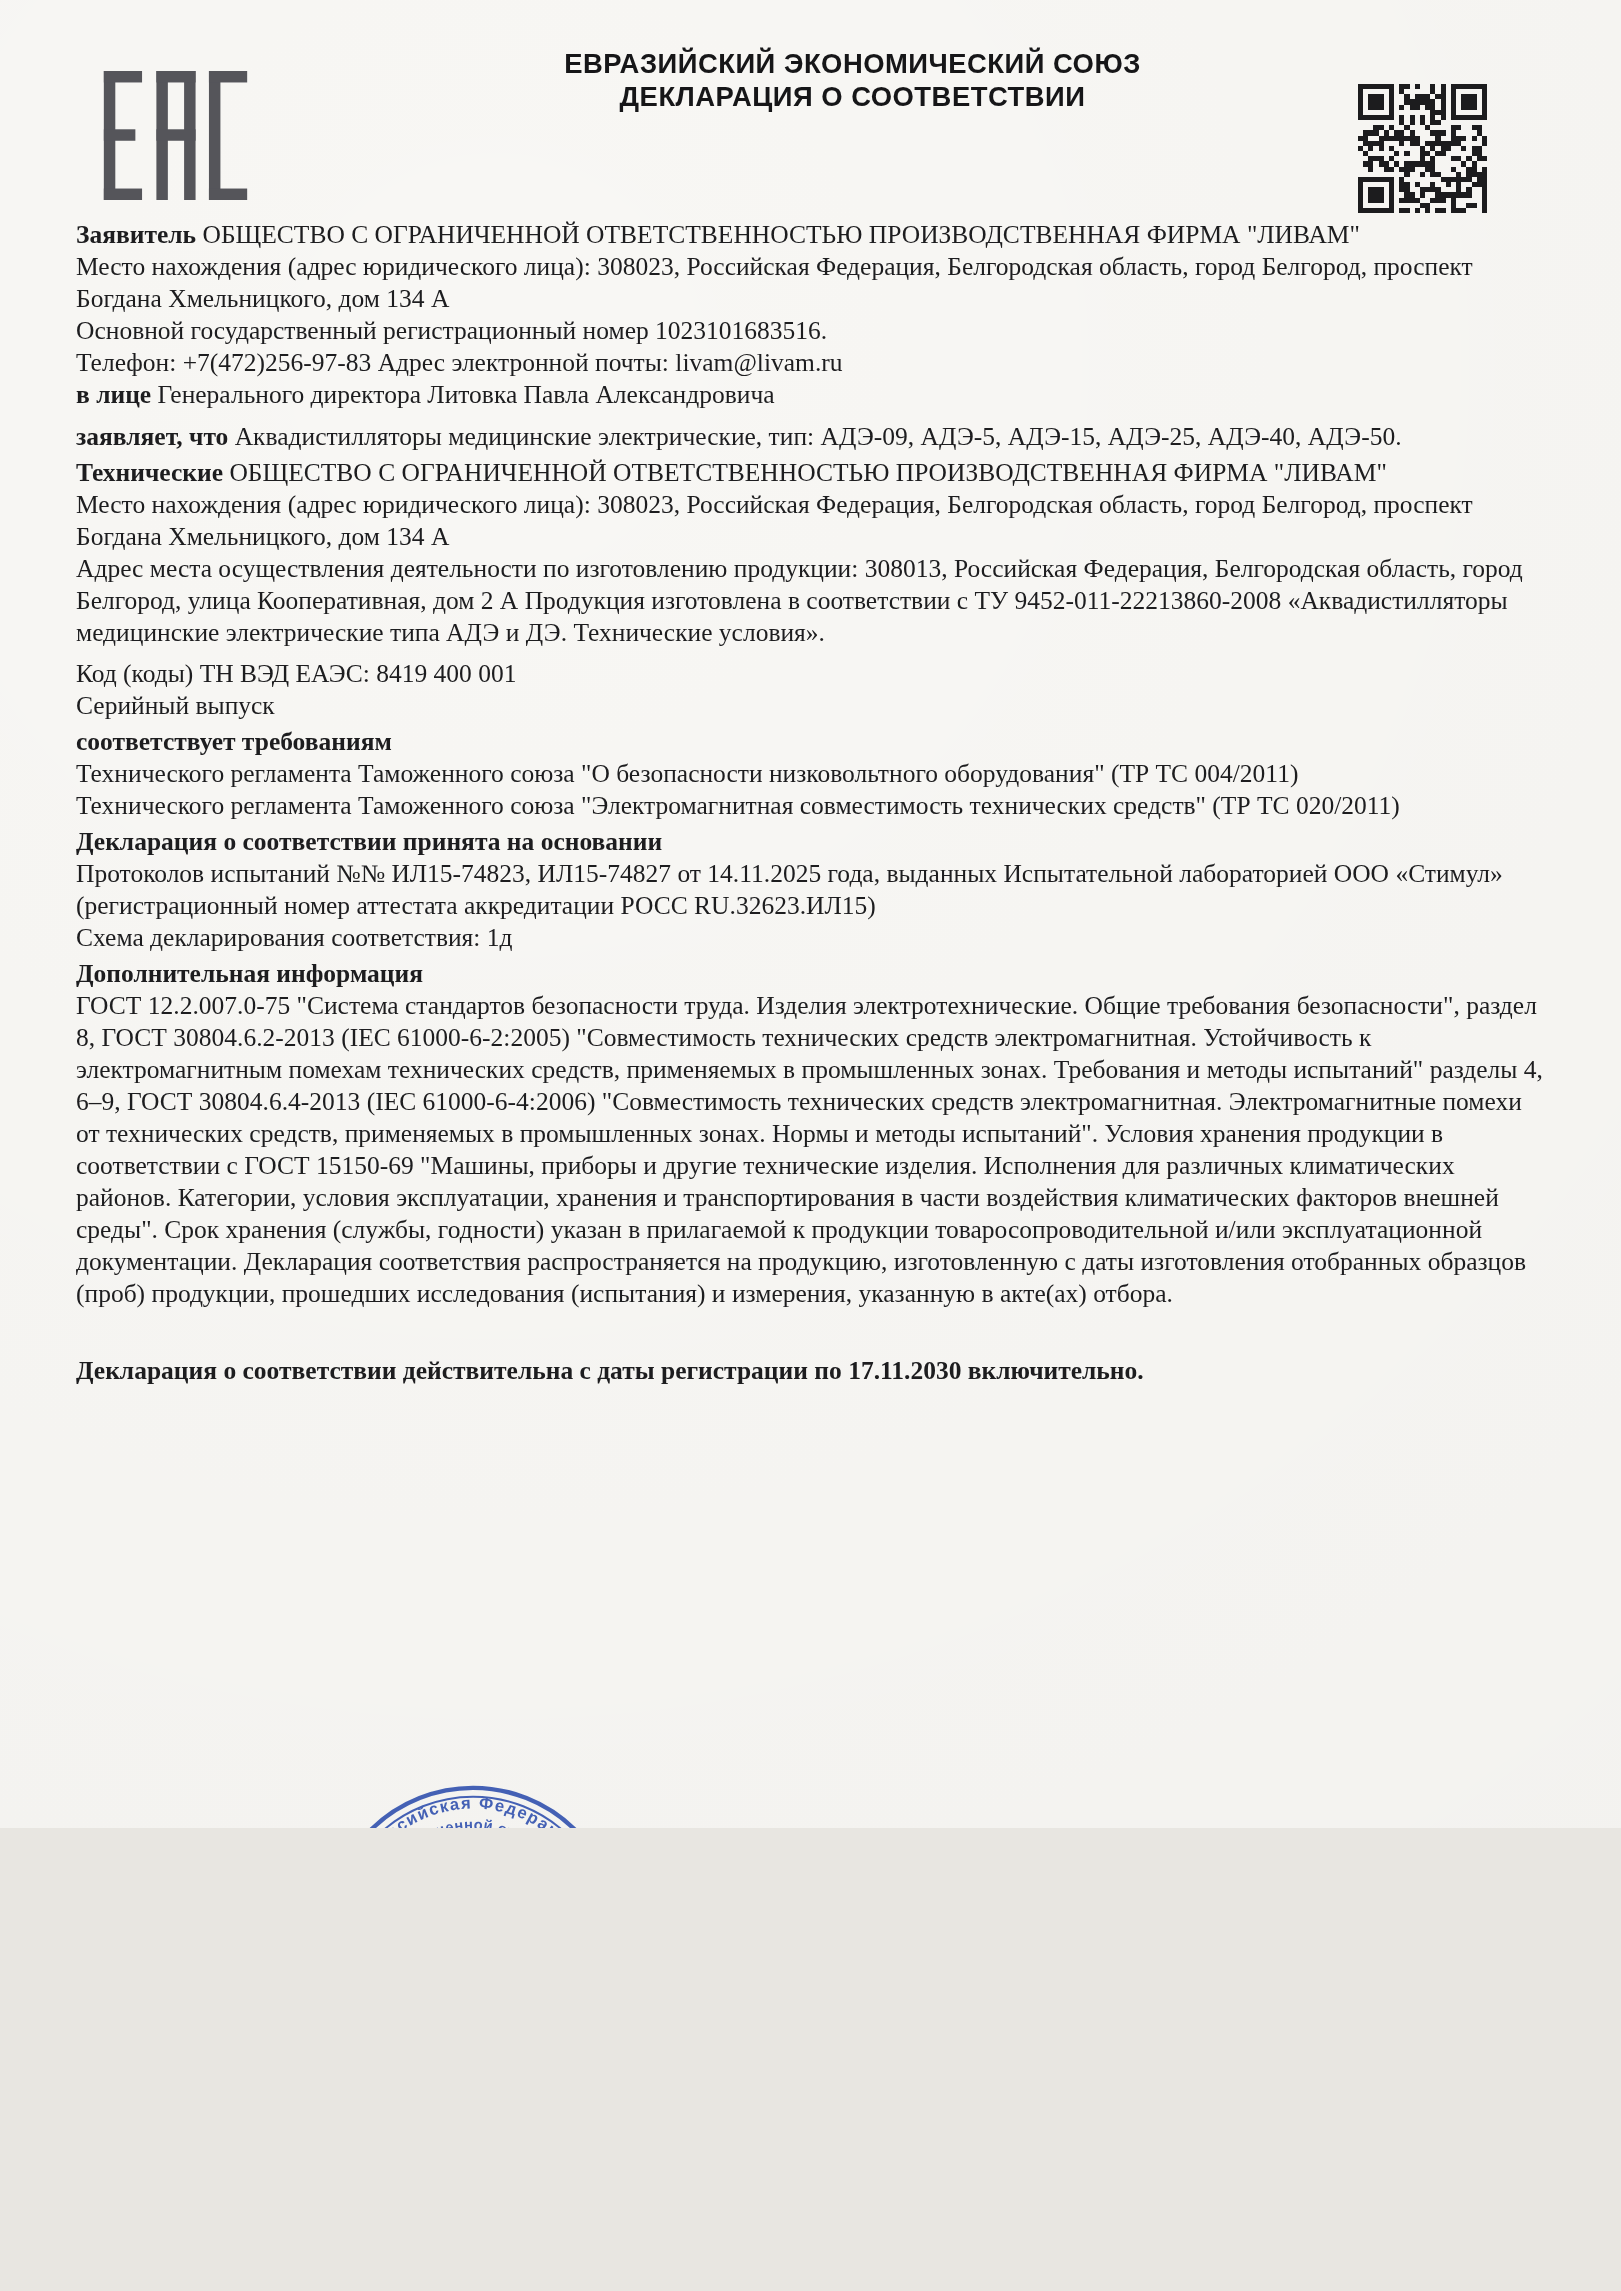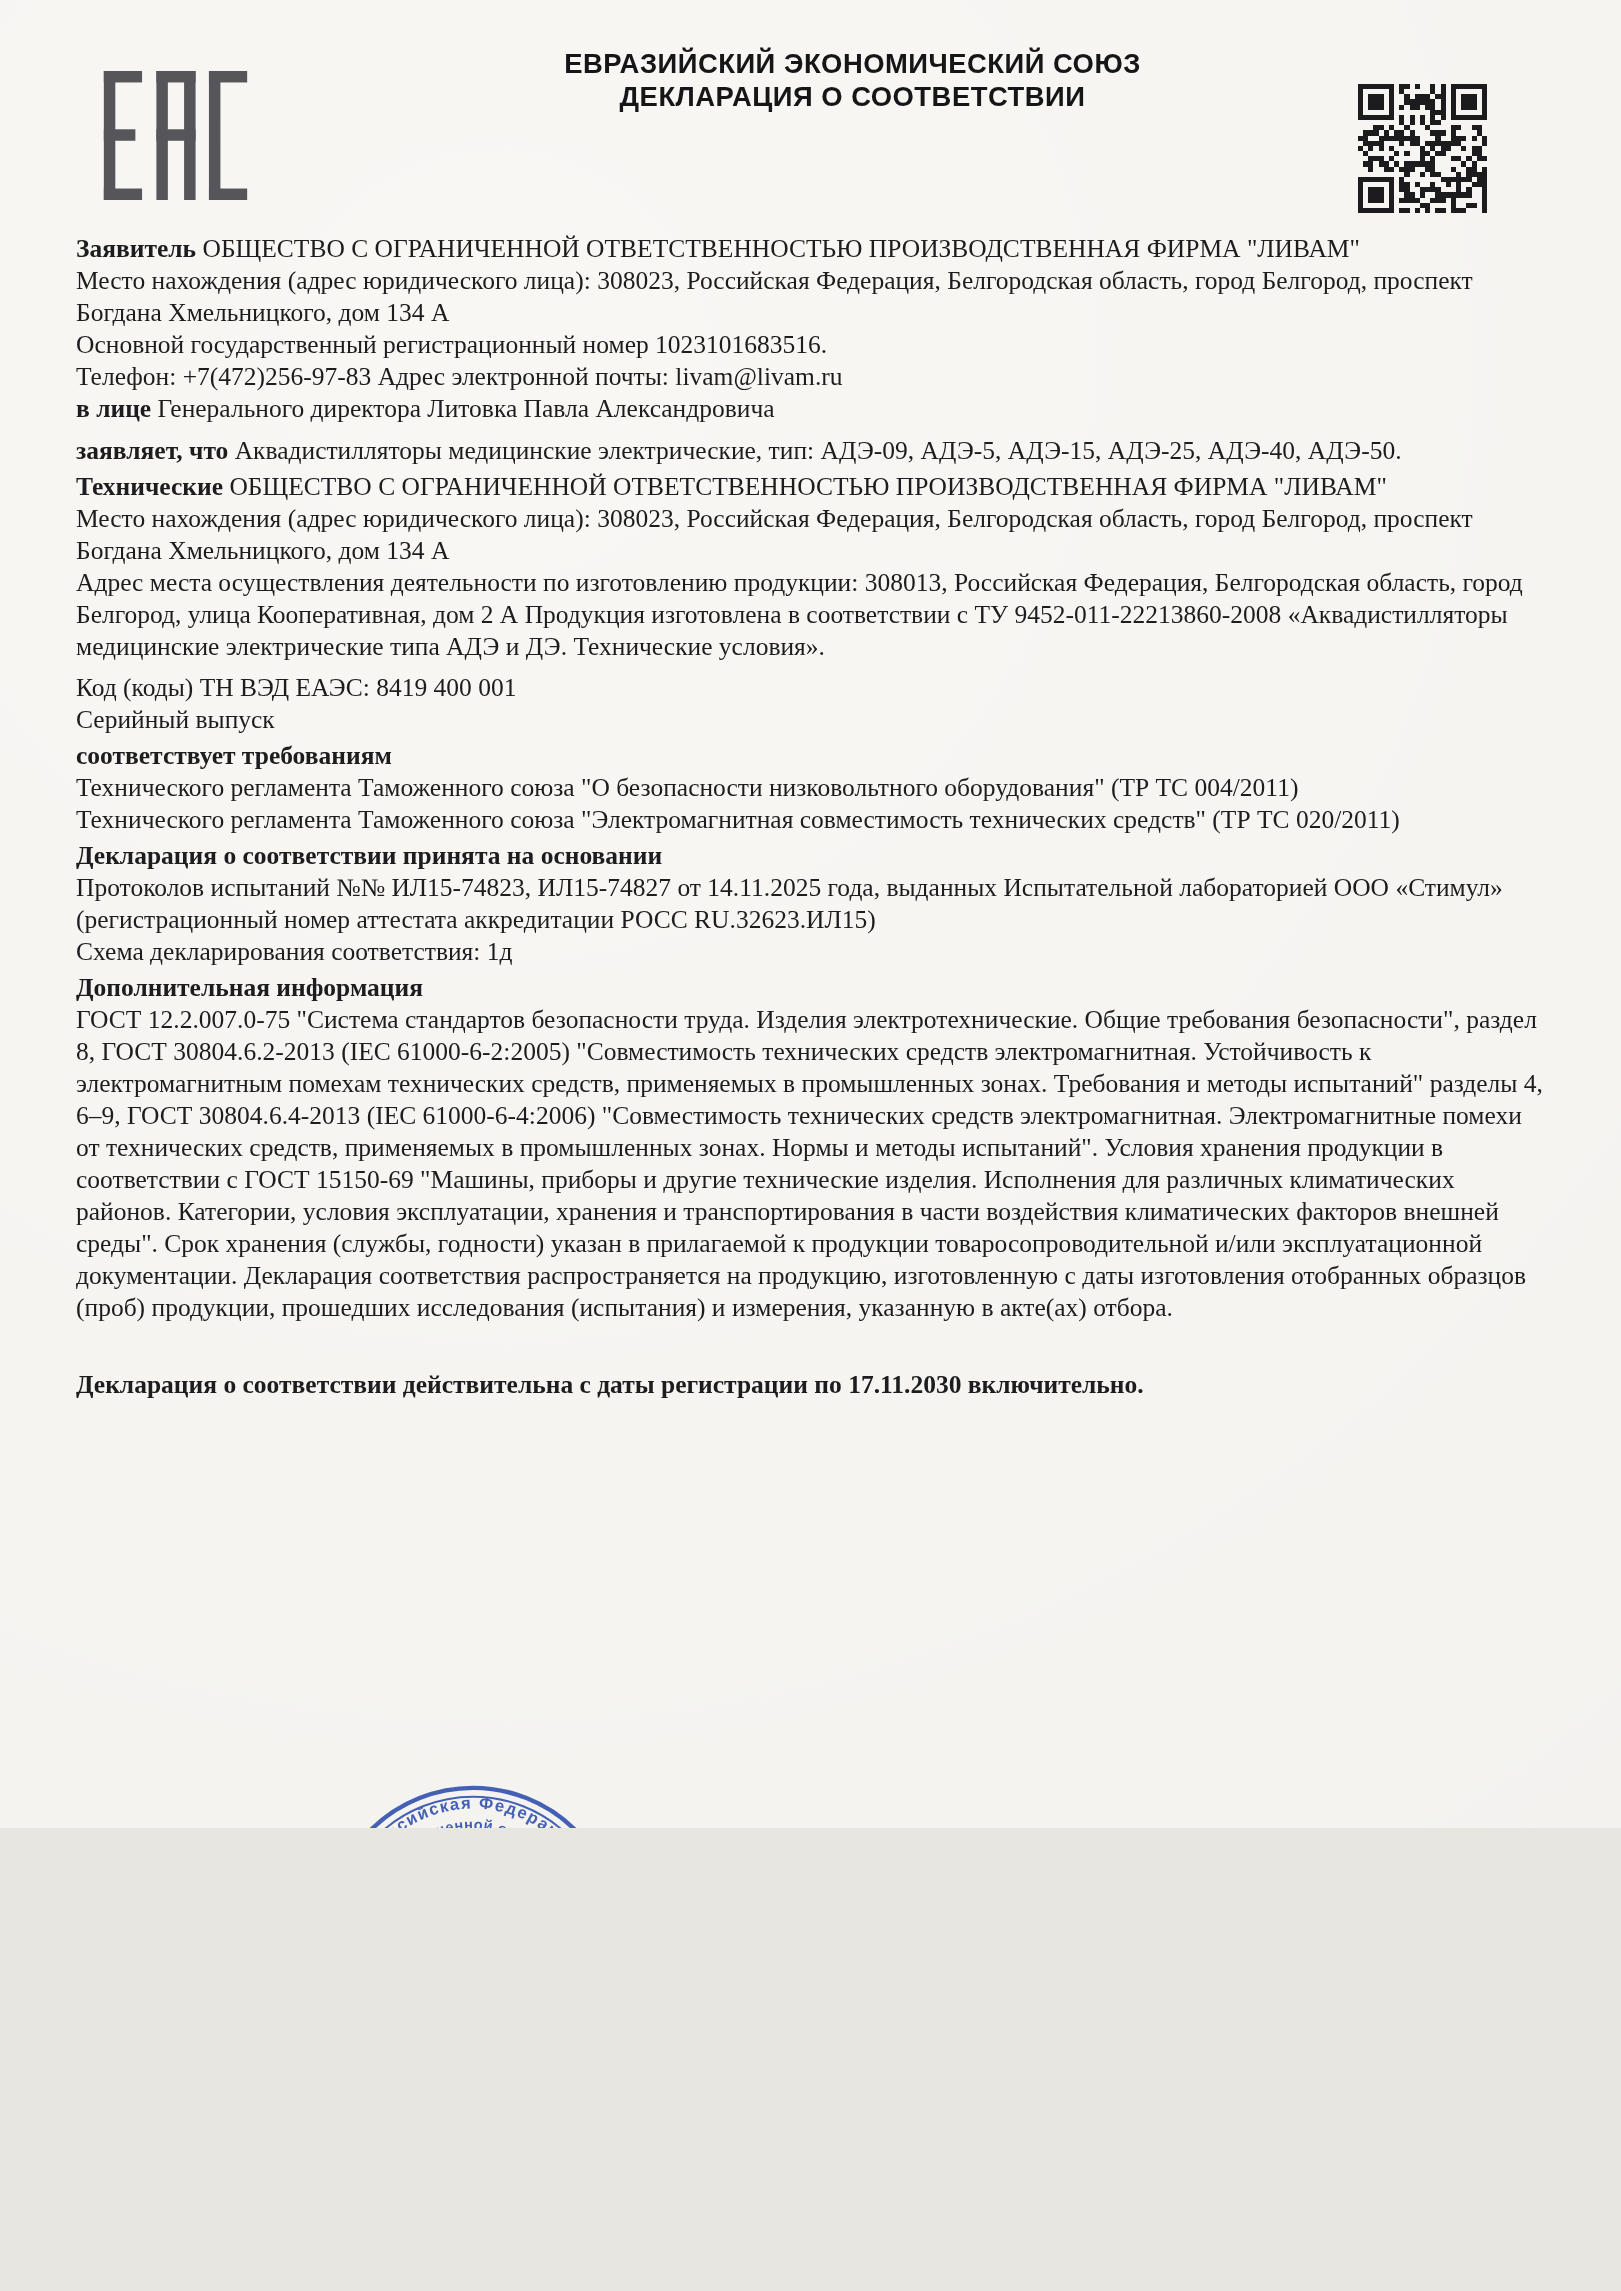--- a/index.html
+++ b/index.html
@@ -19,21 +19,21 @@
   .title-block{
     position:absolute;left:245px;top:47px;width:1215px;
     text-align:center;
     font-family:"Liberation Sans", sans-serif;
     font-weight:bold;font-size:27.4px;line-height:33px;
     letter-spacing:0.5px;color:#161618;
   }
   .qr{position:absolute;left:1358px;top:84px;width:129px;height:129px;}
   
   .doc-body{
-    position:absolute;left:76px;top:233px;width:1468px;
+    position:absolute;left:76px;top:219px;width:1468px;
     font-size:25.5px;line-height:32px;
   }
   .doc-body p{margin:0;}
   .doc-body p.gap{margin-top:9.8px;}
   .doc-body p.gap-sm{margin-top:3.9px;}
   .doc-body p.gap-lg{margin-top:45px;}
   .doc-body b{font-weight:bold;}
   
   .sig-line{position:absolute;height:0;border-top:2px solid #222;}
   .sig-caption{

